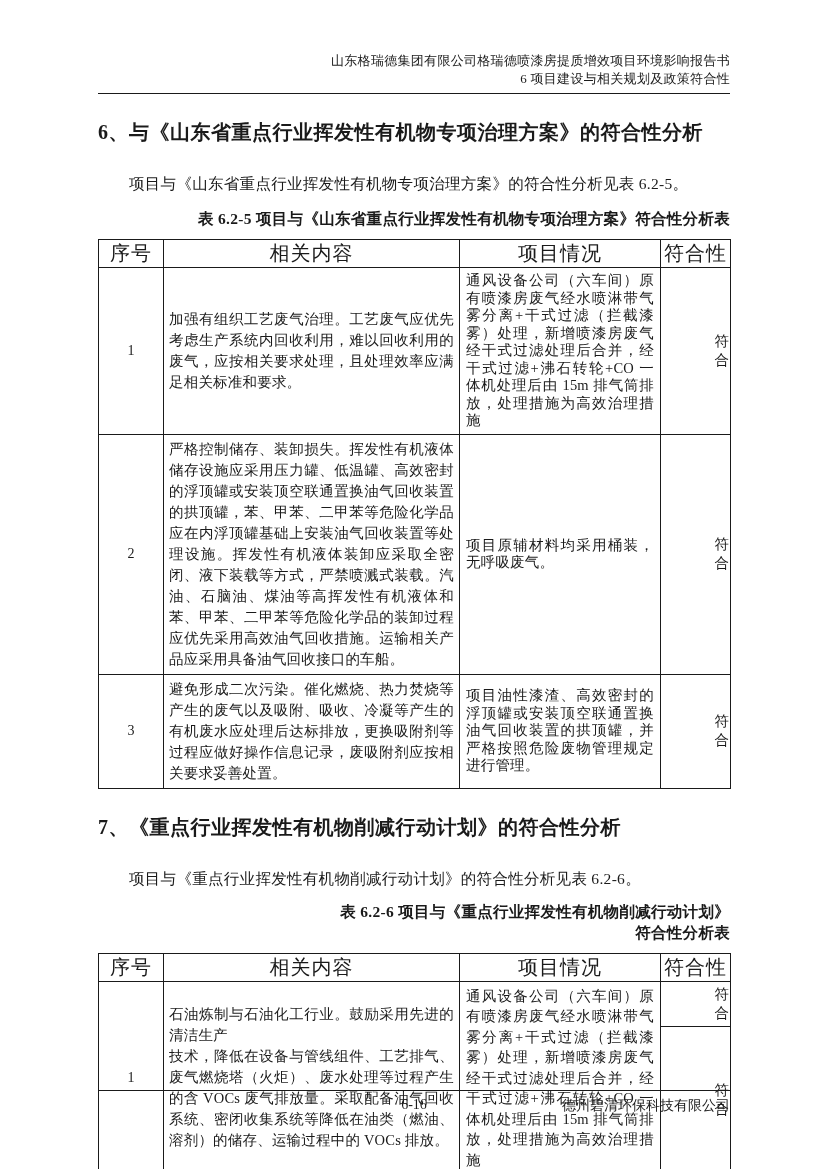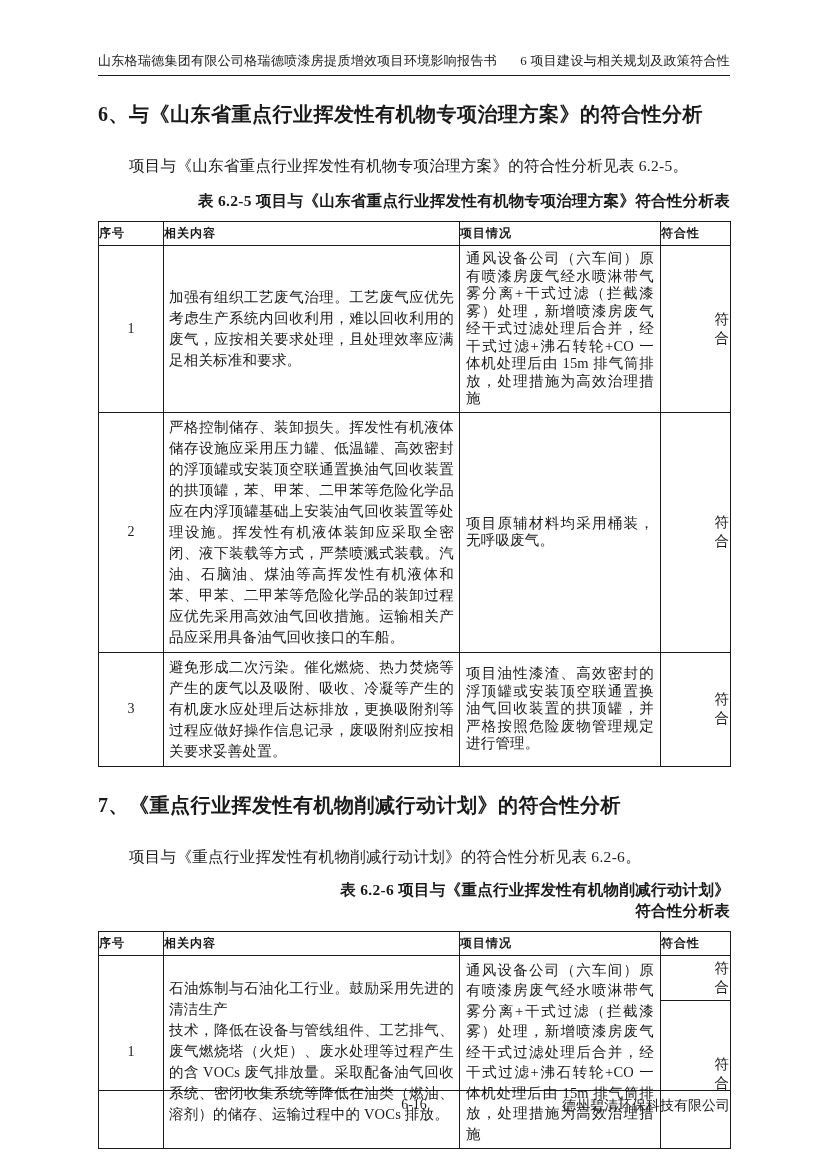--- a/index.html
+++ b/index.html
@@ -25,20 +25,21 @@
   .page-header {
     display: flex;
     justify-content: space-between;
     align-items: flex-end;
     margin-top: 52px;
     padding-bottom: 5px;
     border-bottom: 1.6px solid #1a1a1a;
     font-size: 13px;
     letter-spacing: 0.3px;
     white-space: nowrap;
+    flex-direction: column;
   }
   
   .section-heading {
     font-size: 20px;
     font-weight: 700;
     margin-top: 25px;
     letter-spacing: 0.5px;
   }
   .intro-para {
     font-size: 15.5px;
@@ -63,25 +64,24 @@
     margin-top: 9px;
     font-size: 14.5px;
   }
   table.compliance-table th,
   table.compliance-table td {
     border: 1px solid #1a1a1a;
     vertical-align: middle;
     font-weight: 400;
   }
   table.compliance-table th {
-    text-align: left;
+    text-align: center;
     height: 24px;
-    font-size: 12px;
+    font-size: 20px;
     letter-spacing: 1px;
-    font-weight: bold;
   }
   td.cell-no {
     text-align: center;
     font-size: 14px;
   }
   td.cell-content {
     text-align: justify;
     padding: 4px 5px;
     line-height: 21px;
     letter-spacing: 0.2px;

